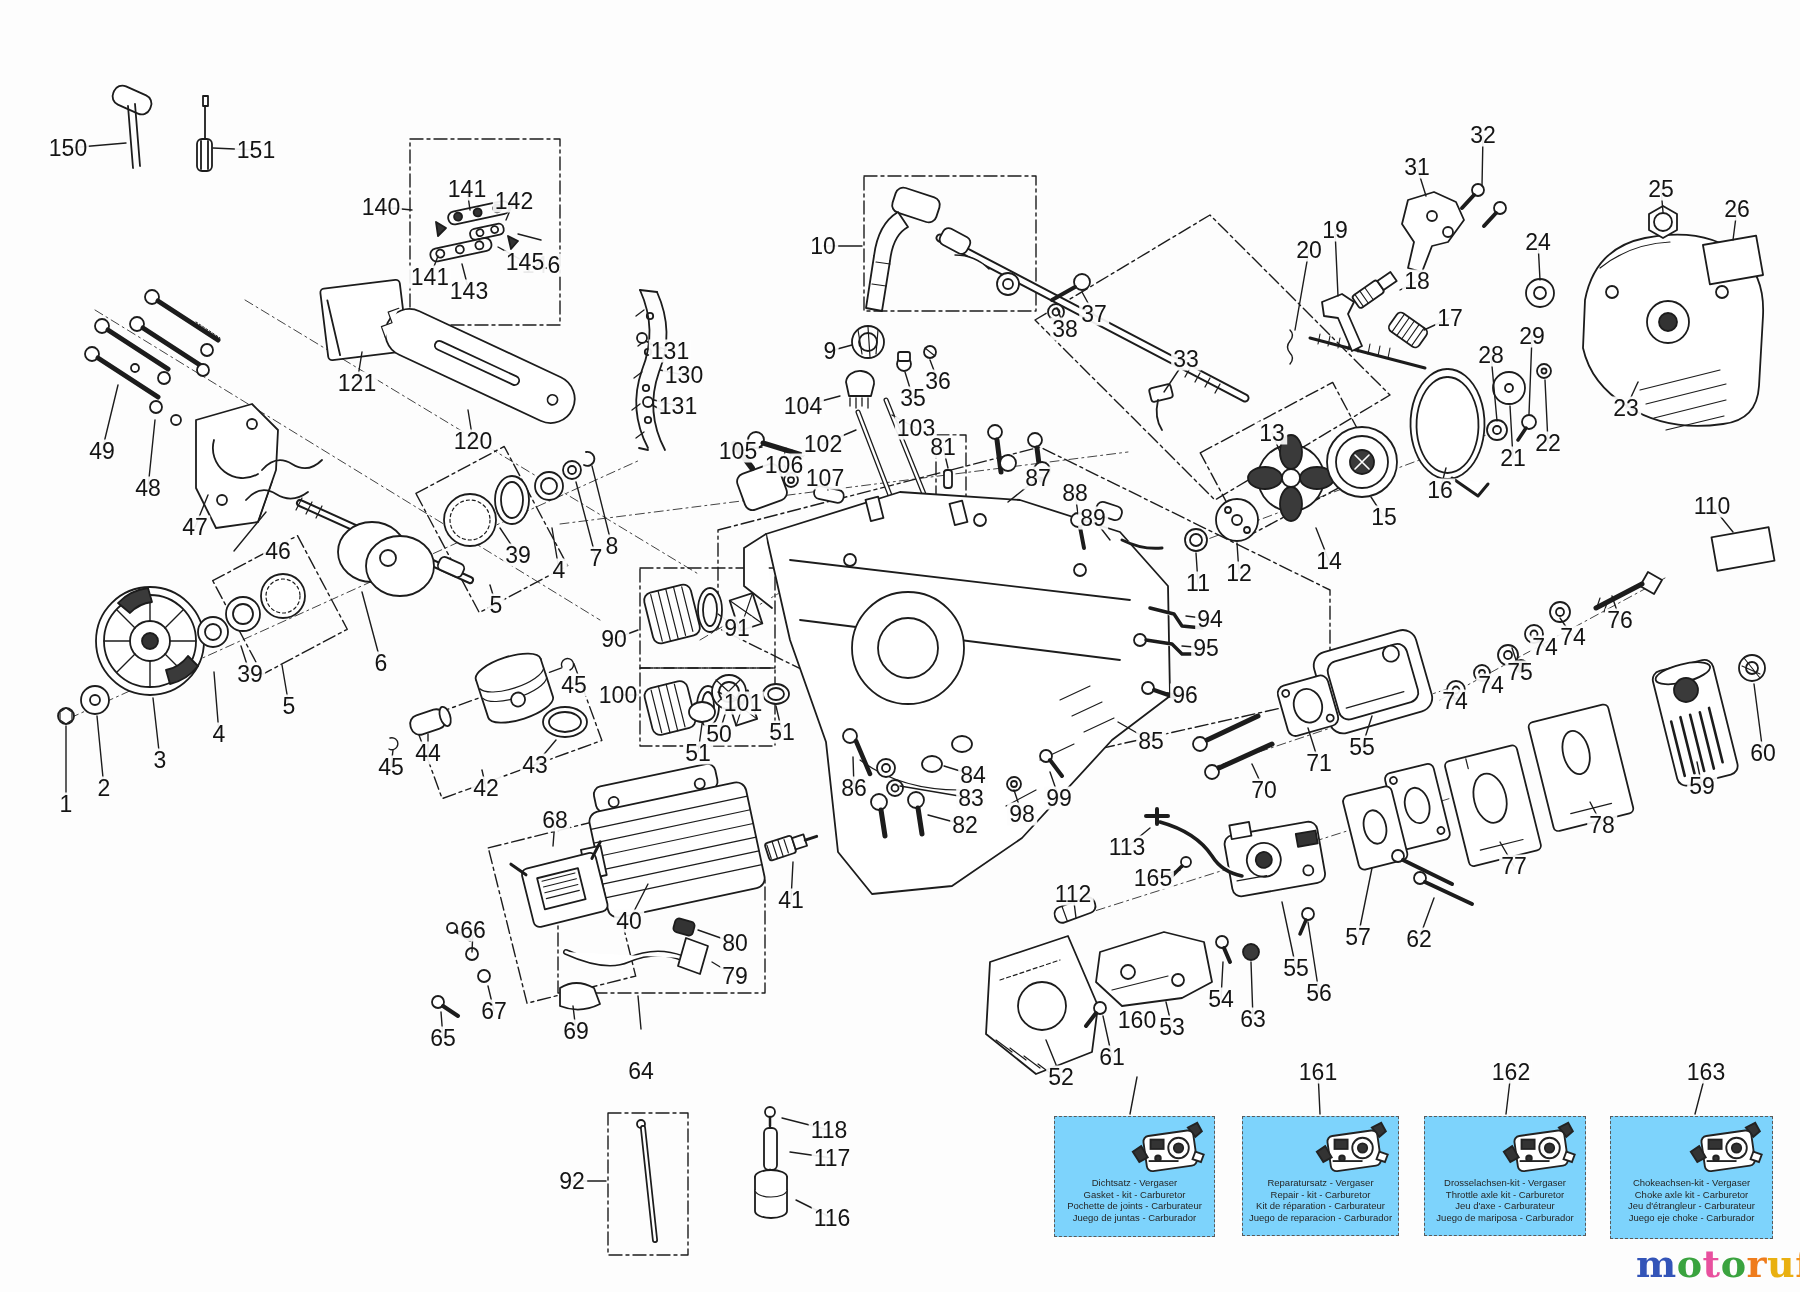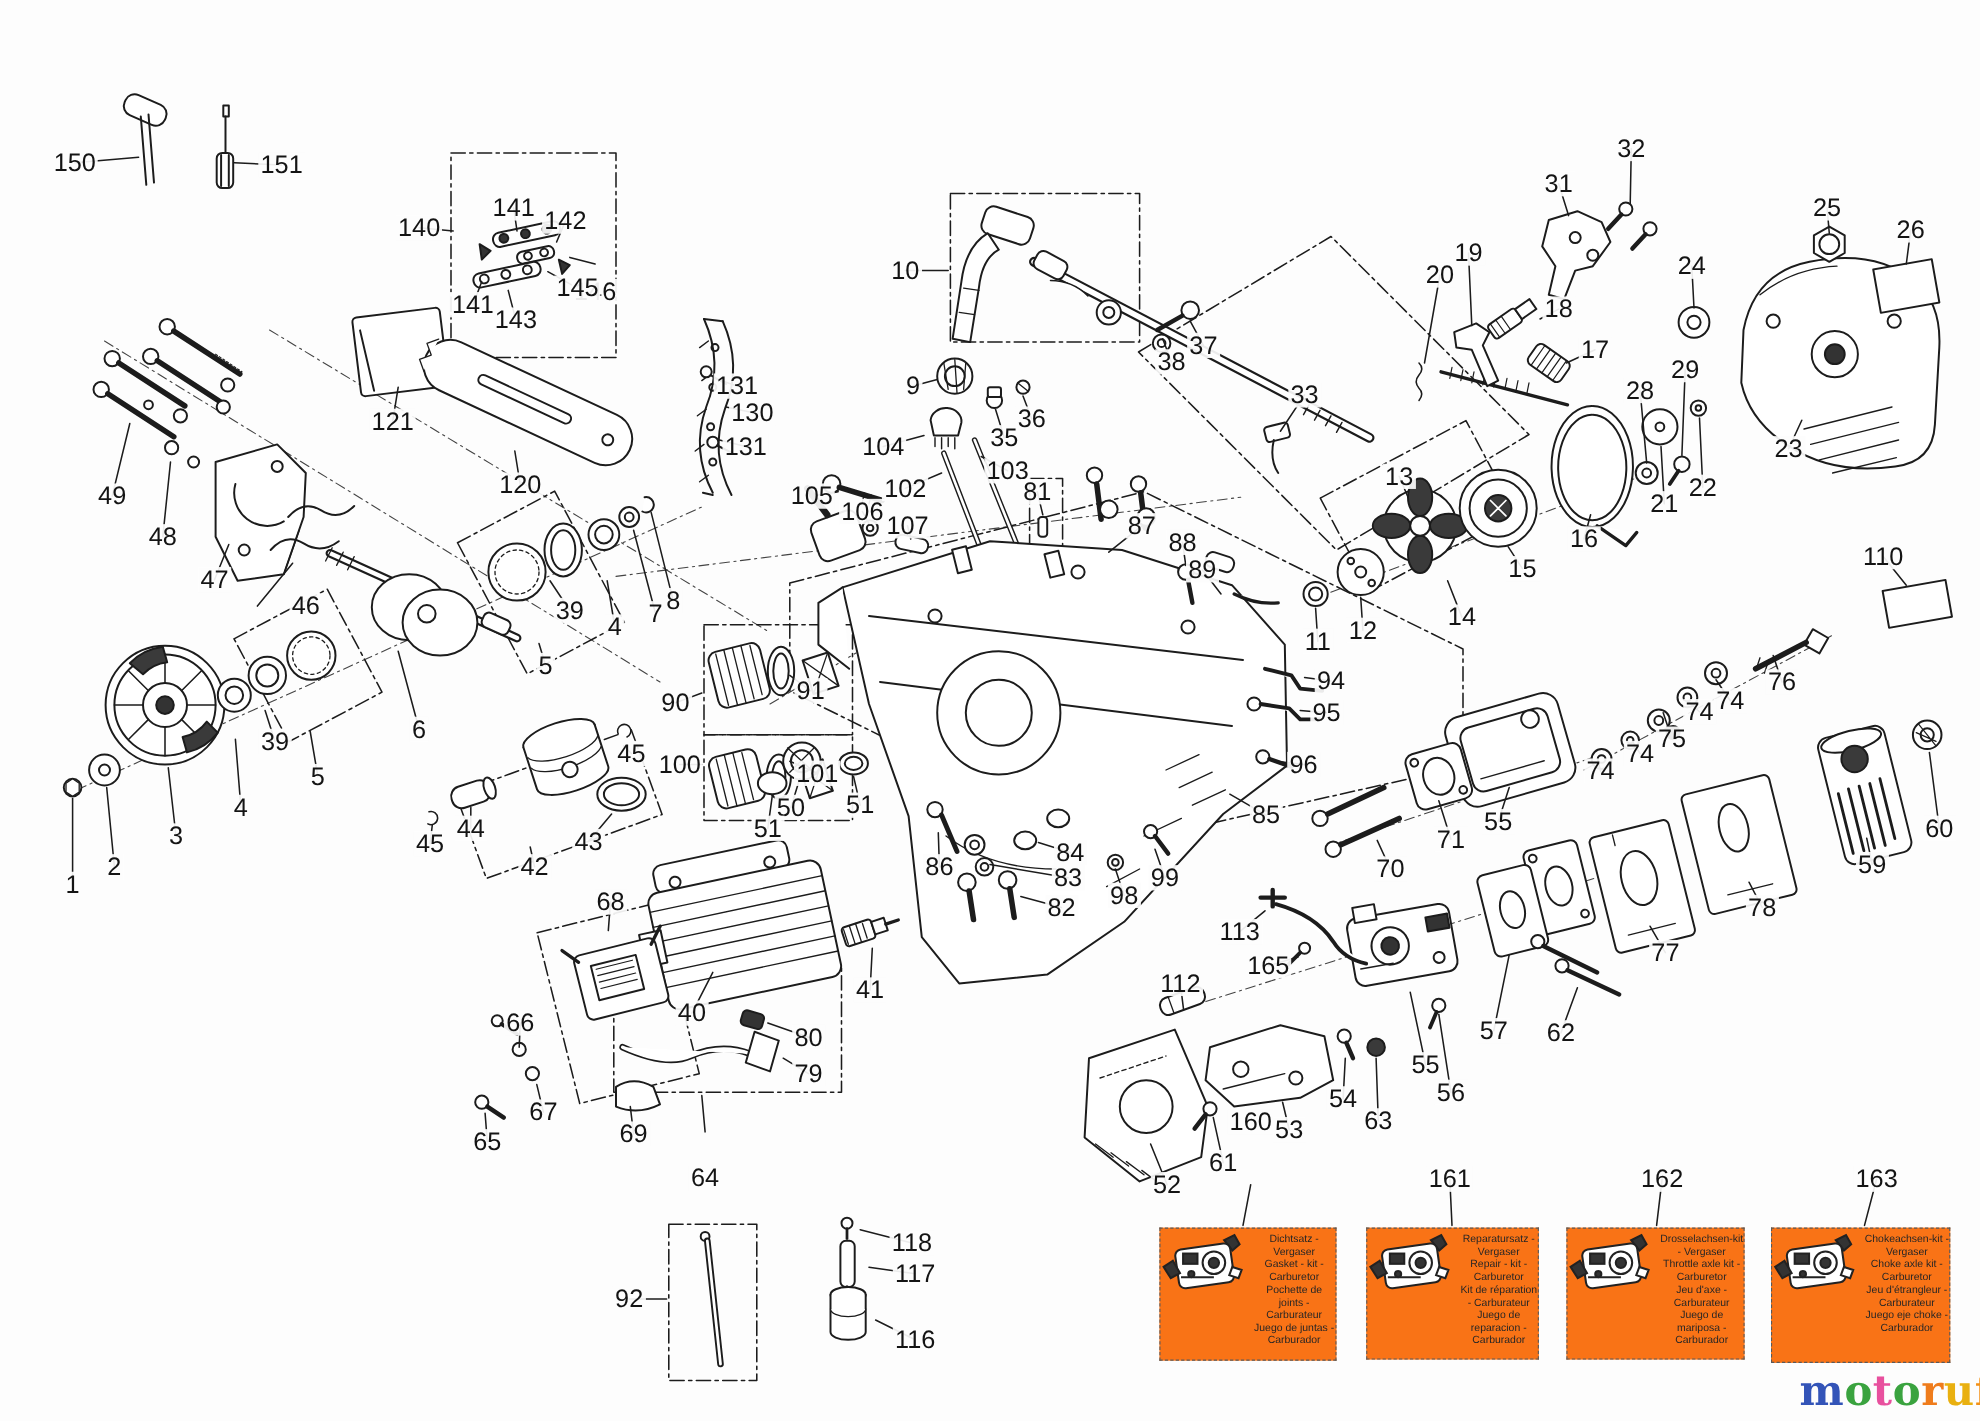--- a/index.html
+++ b/index.html
@@ -1,22 +1,22 @@
 <!DOCTYPE html>
 <html><head>
 <meta charset="utf-8">
 <style>
   html,body{margin:0;padding:0;background:#e8e8e8;}
   .stage{position:relative;width:1800px;height:1292px;background:#fdfdfd;overflow:hidden;
          font-family:"Liberation Sans",sans-serif;}
   #art-svg{position:absolute;left:0;top:0;width:1800px;height:1292px;}
   .part-label{position:absolute;transform:translate(-50%,-50%);font-size:23px;line-height:1;
               color:#141414;background:rgba(253,253,253,.92);padding:0 2px;white-space:nowrap;}
-  .kit-box{position:absolute;box-sizing:border-box;border:1.6px dashed #5a5a5a;background:#f97316;
-           display:flex;flex-direction:row;align-items:flex-start;padding-top:3px;}
+  .kit-box{position:absolute;box-sizing:border-box;border:1.6px dashed #5a5a5a;background:#7dd3fc;
+           display:flex;flex-direction:column;align-items:flex-end;padding-top:3px;}
   .kit-icon{flex:0 0 auto;}
   .kit-lines{font-size:9.5px;line-height:11.5px;text-align:center;color:#262626;margin-top:1px;width:100%;}
   .logo{position:absolute;left:1636px;top:1241px;font-family:"DejaVu Serif",serif;
         font-size:38px;font-weight:bold;letter-spacing:.5px;white-space:nowrap;}
 </style>
 </head>
 <body>
 
 <div class="stage">
 

